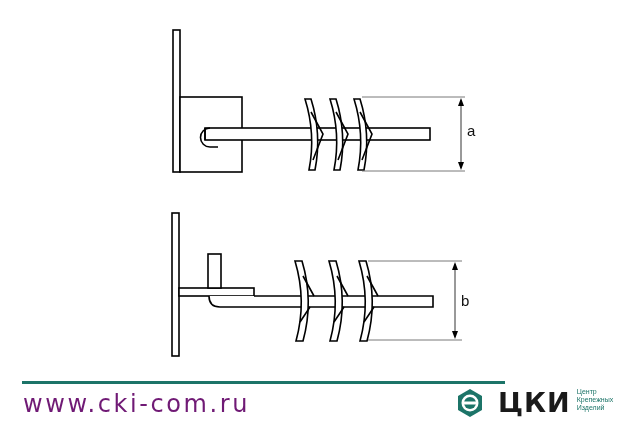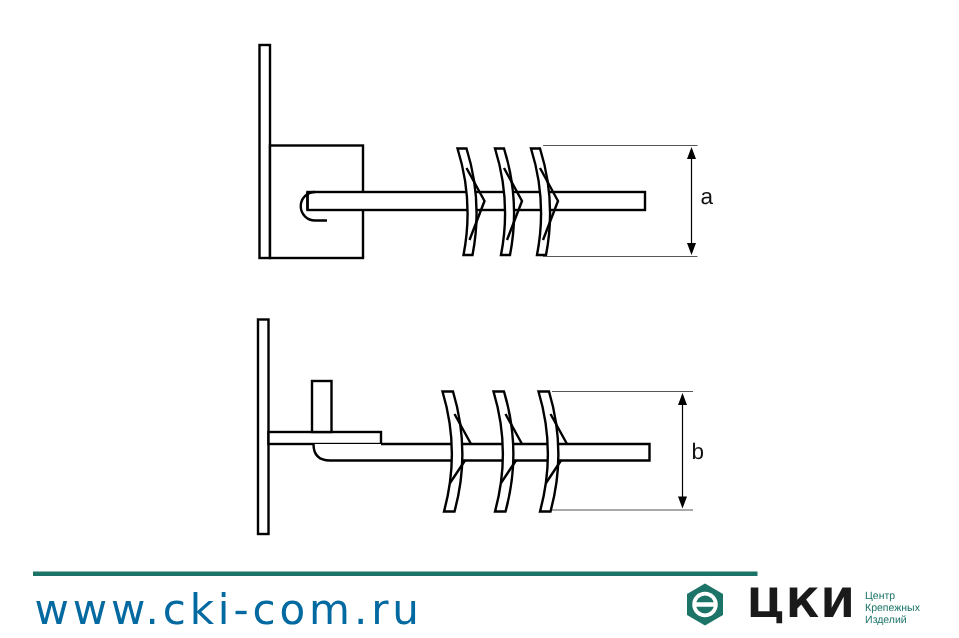--- a/index.html
+++ b/index.html
@@ -1,21 +1,21 @@
 <!DOCTYPE html>
 <html><head>
 <meta charset="utf-8">
 <style>
   html, body { margin: 0; padding: 0; background: #ffffff; }
   body { width: 639px; height: 425px; position: relative; overflow: hidden; font-family: "Liberation Sans", sans-serif; }
   .drawing { position: absolute; left: 0; top: 0; width: 639px; height: 370px; }
   .dim-label { font-family: "Liberation Sans", sans-serif; font-size: 15px; fill: #111; }
   .footer-rule { position: absolute; left: 22px; top: 381px; width: 483px; height: 3px; background: #1c7468; }
-  .footer-url { position: absolute; left: 23px; top: 390px; font-family: "DejaVu Sans", sans-serif; font-size: 28px; letter-spacing: 2.6px; color: #0369a1; }
-  .logo { position: absolute; left: 455px; top: 388px; display: flex; align-items: flex-end; }
+  .footer-url { position: absolute; left: 23px; top: 390px; font-family: "DejaVu Sans", sans-serif; font-size: 24px; letter-spacing: 2.6px; color: #701a75; }
+  .logo { position: absolute; left: 455px; top: 388px; display: flex; align-items: flex-start; }
   .logo-mark { width: 30px; height: 30px; }
   .logo-text { margin-left: 13px; font-family: "DejaVu Sans", sans-serif; font-weight: bold; font-size: 27px; letter-spacing: 1px; color: #1a1a1a; line-height: 30px; }
   .logo-sub { margin-left: 6px; display: flex; flex-direction: column; font-family: "Liberation Sans", sans-serif; font-size: 7px; line-height: 8px; color: #1c7468; }
 </style>
 </head>
 <body>
 
 <svg class="drawing" viewBox="0 0 639 370" xmlns="http://www.w3.org/2000/svg">
 
   <g fill="#fff" stroke="#000" stroke-width="1.6">

